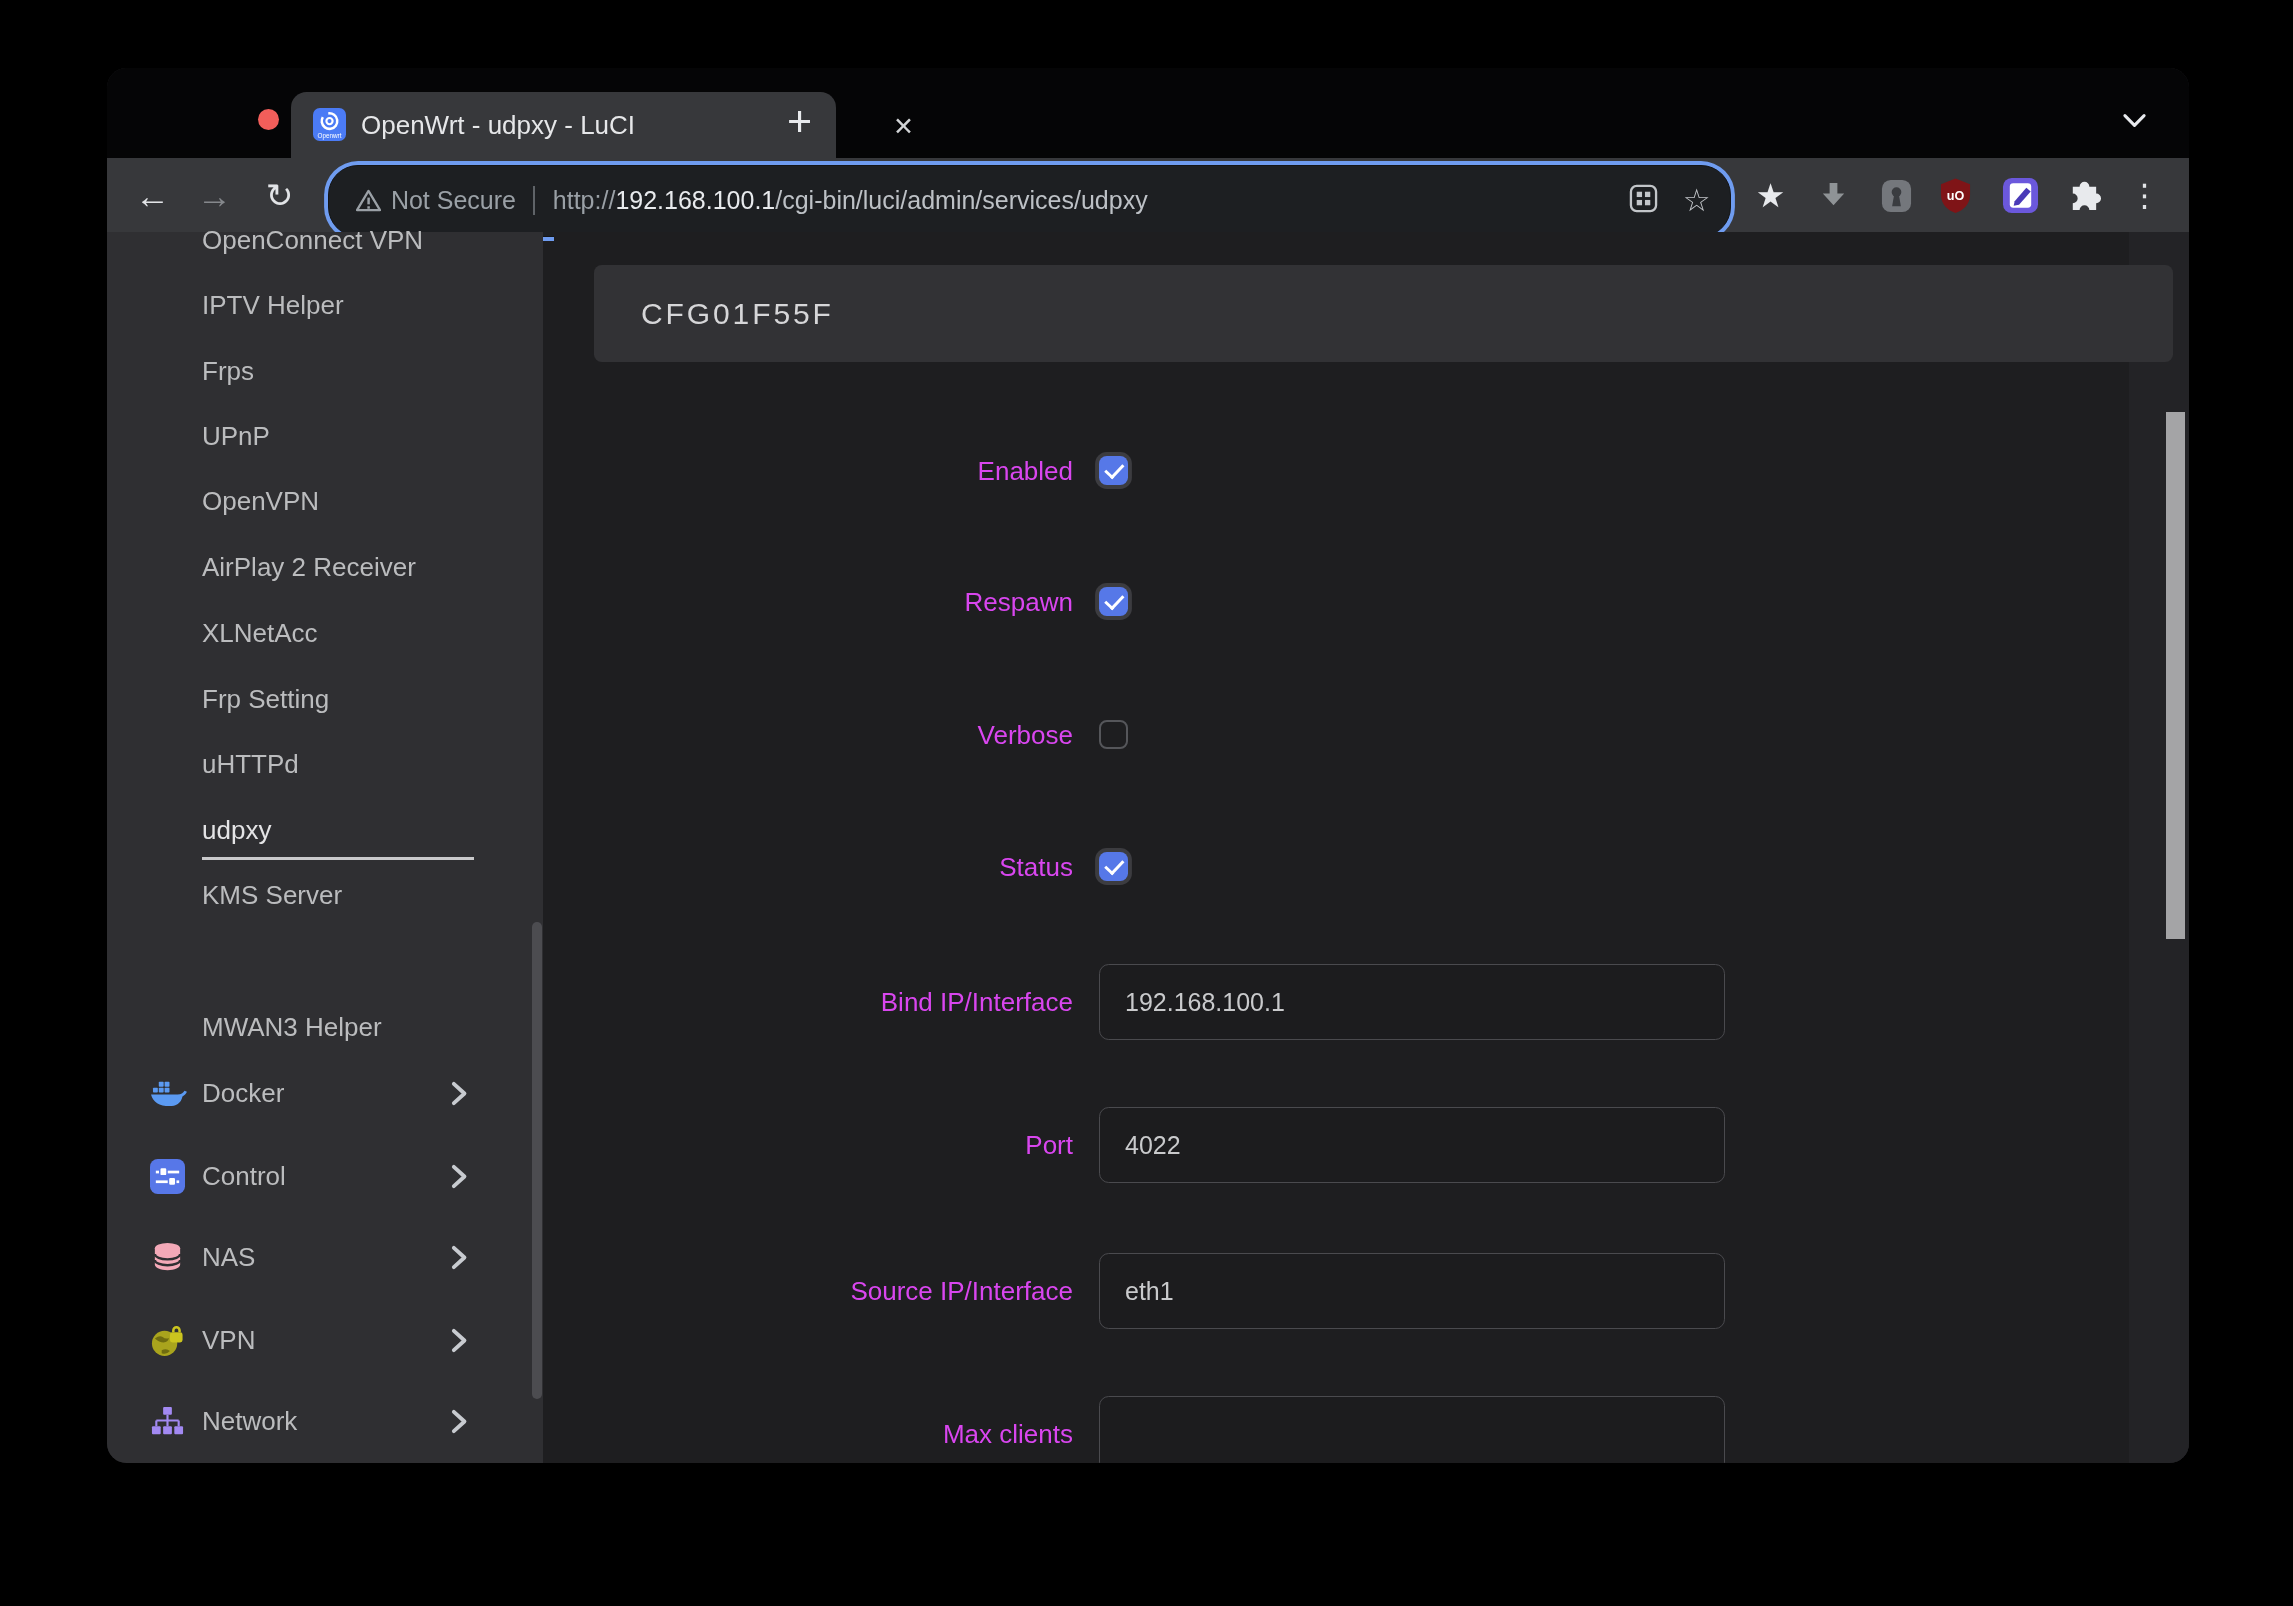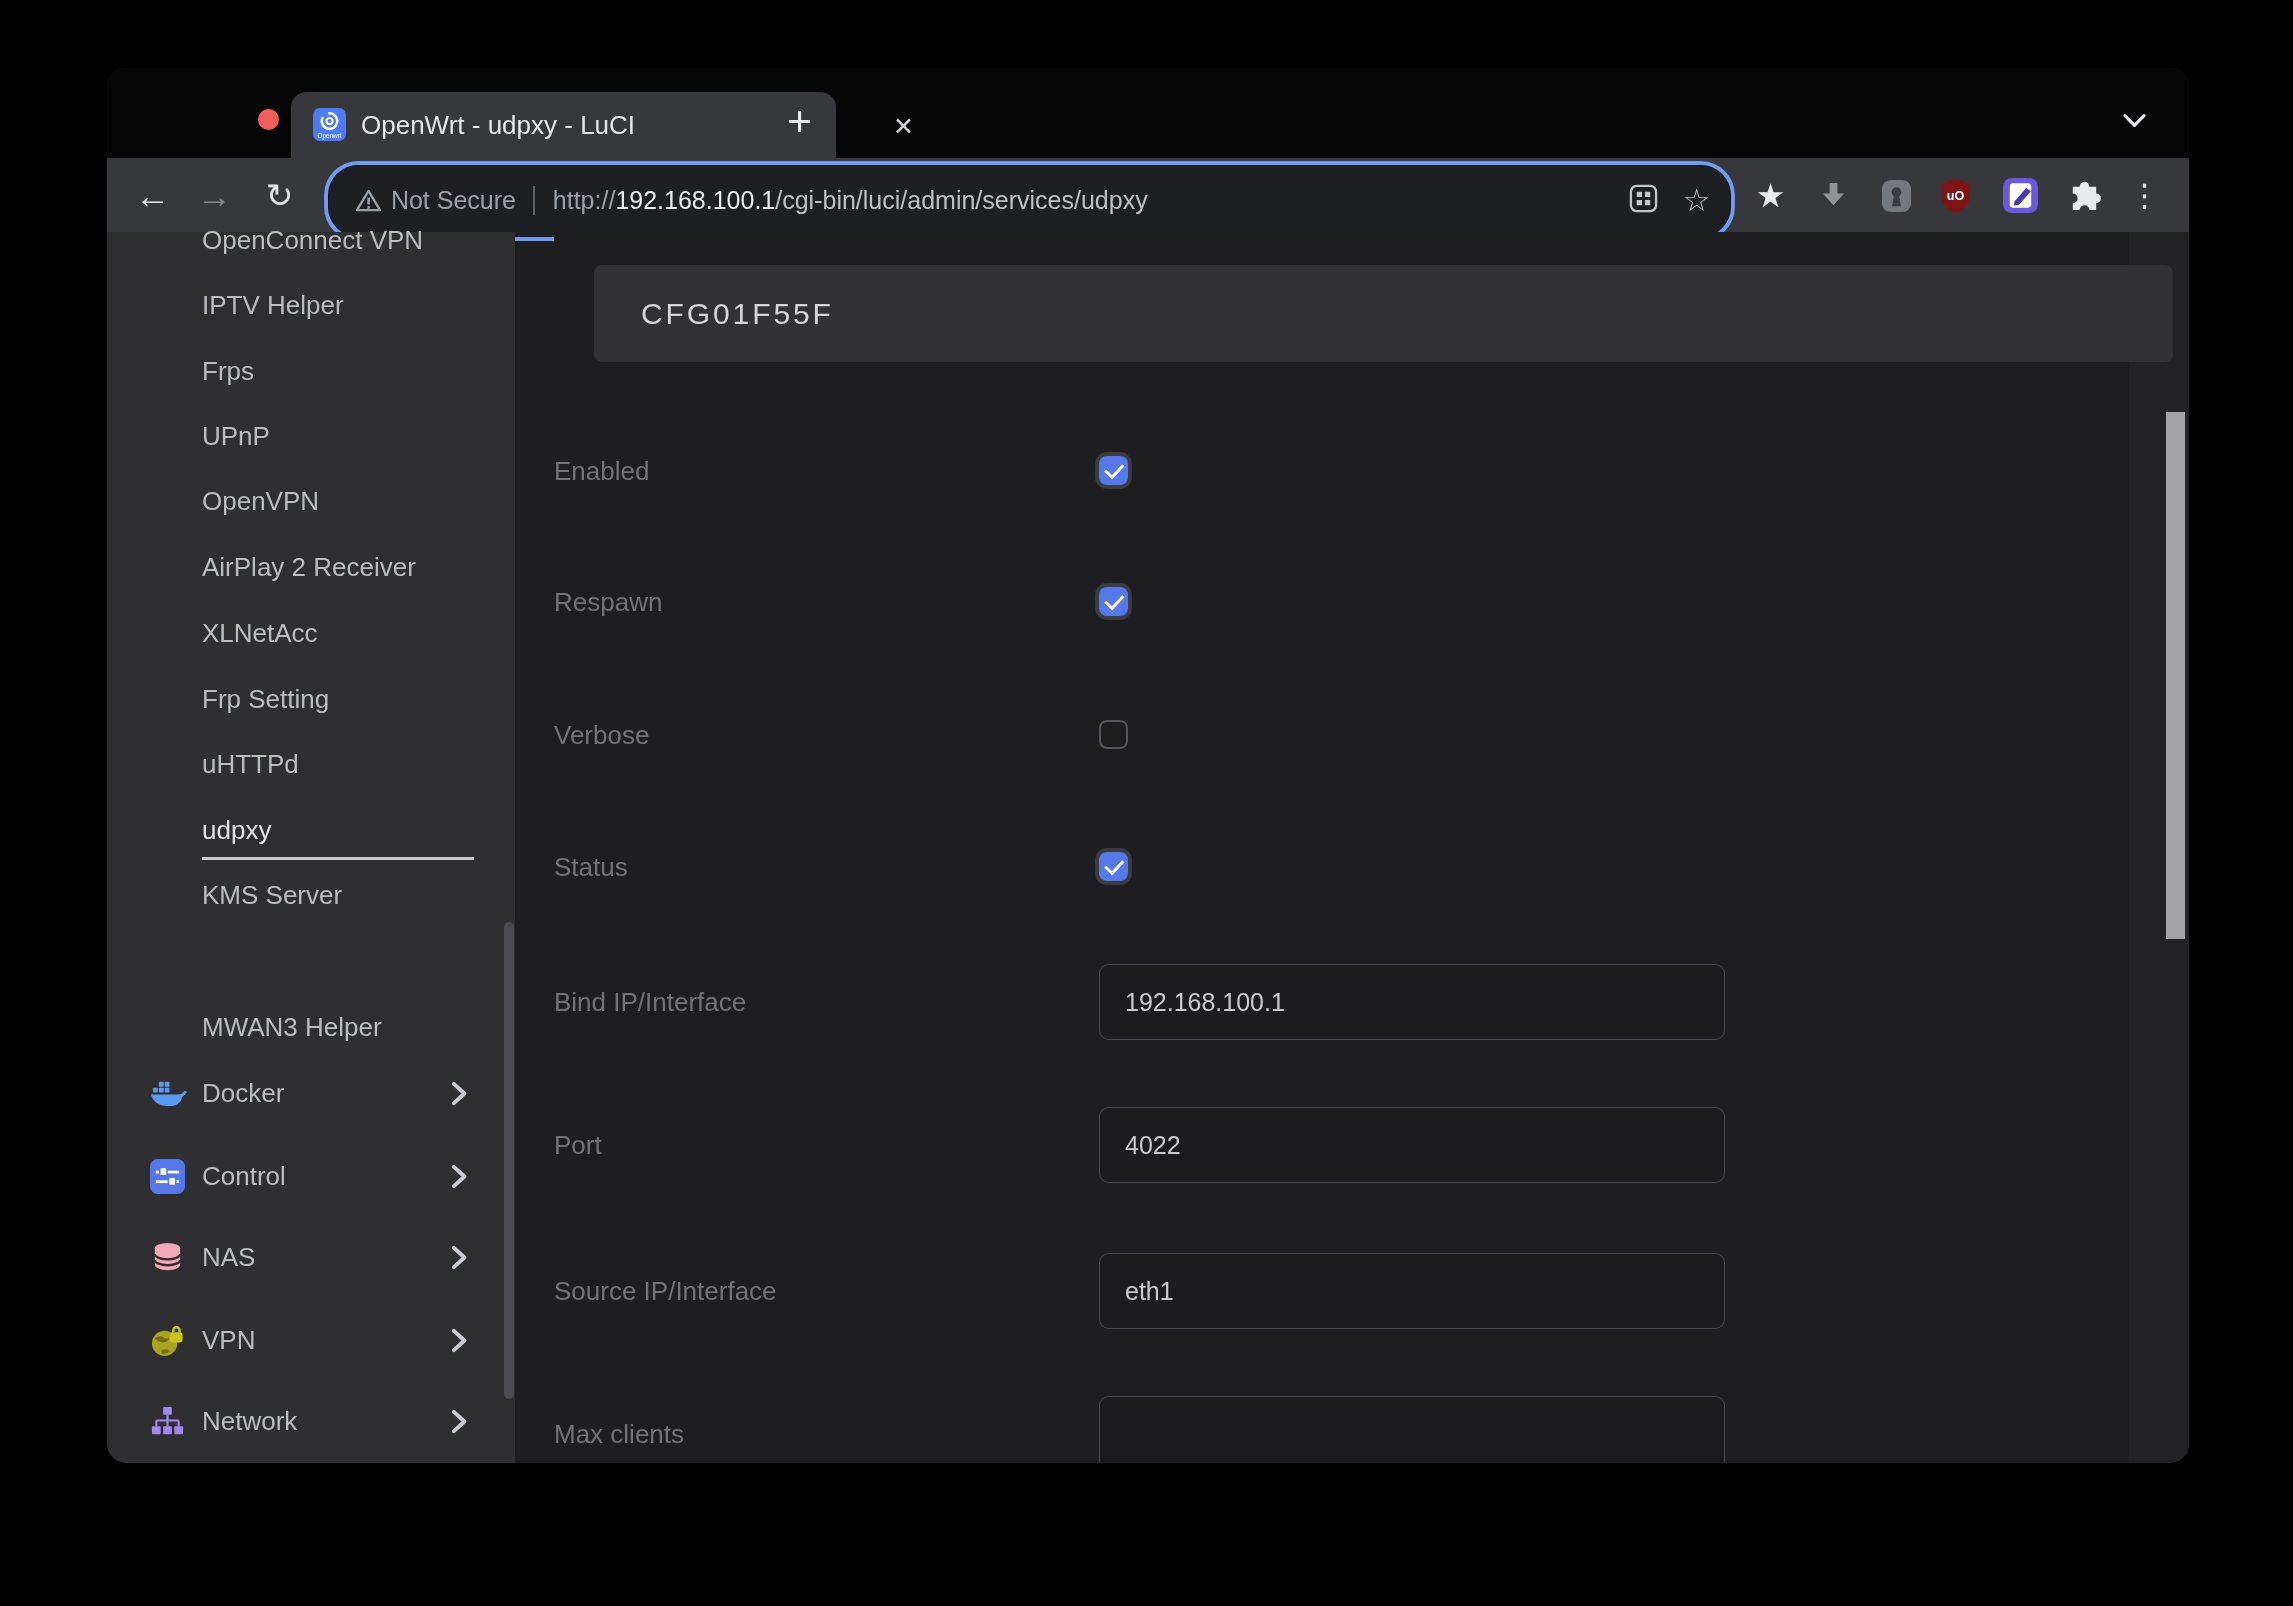--- a/index.html
+++ b/index.html
@@ -53,21 +53,21 @@
   .url-text{font-size:25px;white-space:nowrap;color:#9aa0a6;}
   .url-text .host{color:#e8eaed;}
   .url-text .path{color:#bdc1c6;}
   .bar-icons{margin-left:auto;display:flex;align-items:center;gap:25px;}
   .star-outline{color:#c2c5c9;font-size:31px;line-height:31px;}
   .ticon{position:absolute;top:15.5px;width:43px;height:43px;display:flex;align-items:center;justify-content:center;}
   .star-filled{color:#e8eaed;font-size:33px;}
   .dots{font-size:31px;color:#e2e4e7;}
   
   .content{position:absolute;left:0;top:164px;right:0;bottom:0;}
-  .sidebar{position:absolute;left:0;top:0;width:408px;bottom:0;background:#2f2f32;}
+  .sidebar{position:absolute;left:0;top:0;width:408px;bottom:0;background:#2f2f32;padding-left:28px;}
   .side-item{position:absolute;left:0;width:408px;height:47px;cursor:default;}
   .side-label{
     position:absolute;left:95px;top:0;height:47px;line-height:47px;
     color:#bbbcbe;font-size:26px;white-space:nowrap;
   }
   .side-item.active .side-label{color:#e4e4e6;}
   .active-underline{position:absolute;left:95px;top:50px;width:272px;height:2.9px;background:#c9c9cb;}
   .side-icon{position:absolute;left:43px;top:5.8px;width:37px;height:35px;}
   .side-chevron{position:absolute;left:342px;top:8.7px;width:21.3px;height:29px;}
   .side-scroll-thumb{position:absolute;right:1px;top:690px;width:9.7px;height:477px;background:#4c4c50;border-radius:4.9px;}
@@ -77,21 +77,21 @@
   .panel-header{
     position:absolute;left:40px;top:33px;width:1579px;height:97px;background:#323235;border-radius:7.8px;
   }
   .panel-title{
     position:absolute;left:47px;top:0;height:97px;line-height:97px;
     color:#d6d6d8;font-size:30px;letter-spacing:2.9px;
   }
   .form-row{position:absolute;left:0;width:1708px;height:78px;}
   .field-label{
     position:absolute;left:0;top:0;width:519px;height:78px;line-height:78px;
-    color:#737373;font-size:26px;white-space:nowrap;
+    text-align:right;color:#d946ef;font-size:26px;white-space:nowrap;
   }
   .checkbox{position:absolute;left:545px;top:24px;width:29px;height:29px;border-radius:7.8px;box-sizing:border-box;}
   .checkbox.unchecked{border:2.9px solid #55565a;background:transparent;}
   .checkbox.checked{background:#5678e8;box-shadow:0 0 0 3.9px #3c3c40;}
   .checkbox.checked::after{
     content:"";position:absolute;left:9.7px;top:3.9px;width:7.8px;height:14.6px;
     border:solid #fff;border-width:0 3.9px 3.9px 0;transform:rotate(43deg);
   }
   .text-input{
     position:absolute;left:545px;top:1px;width:626px;height:76px;box-sizing:border-box;

